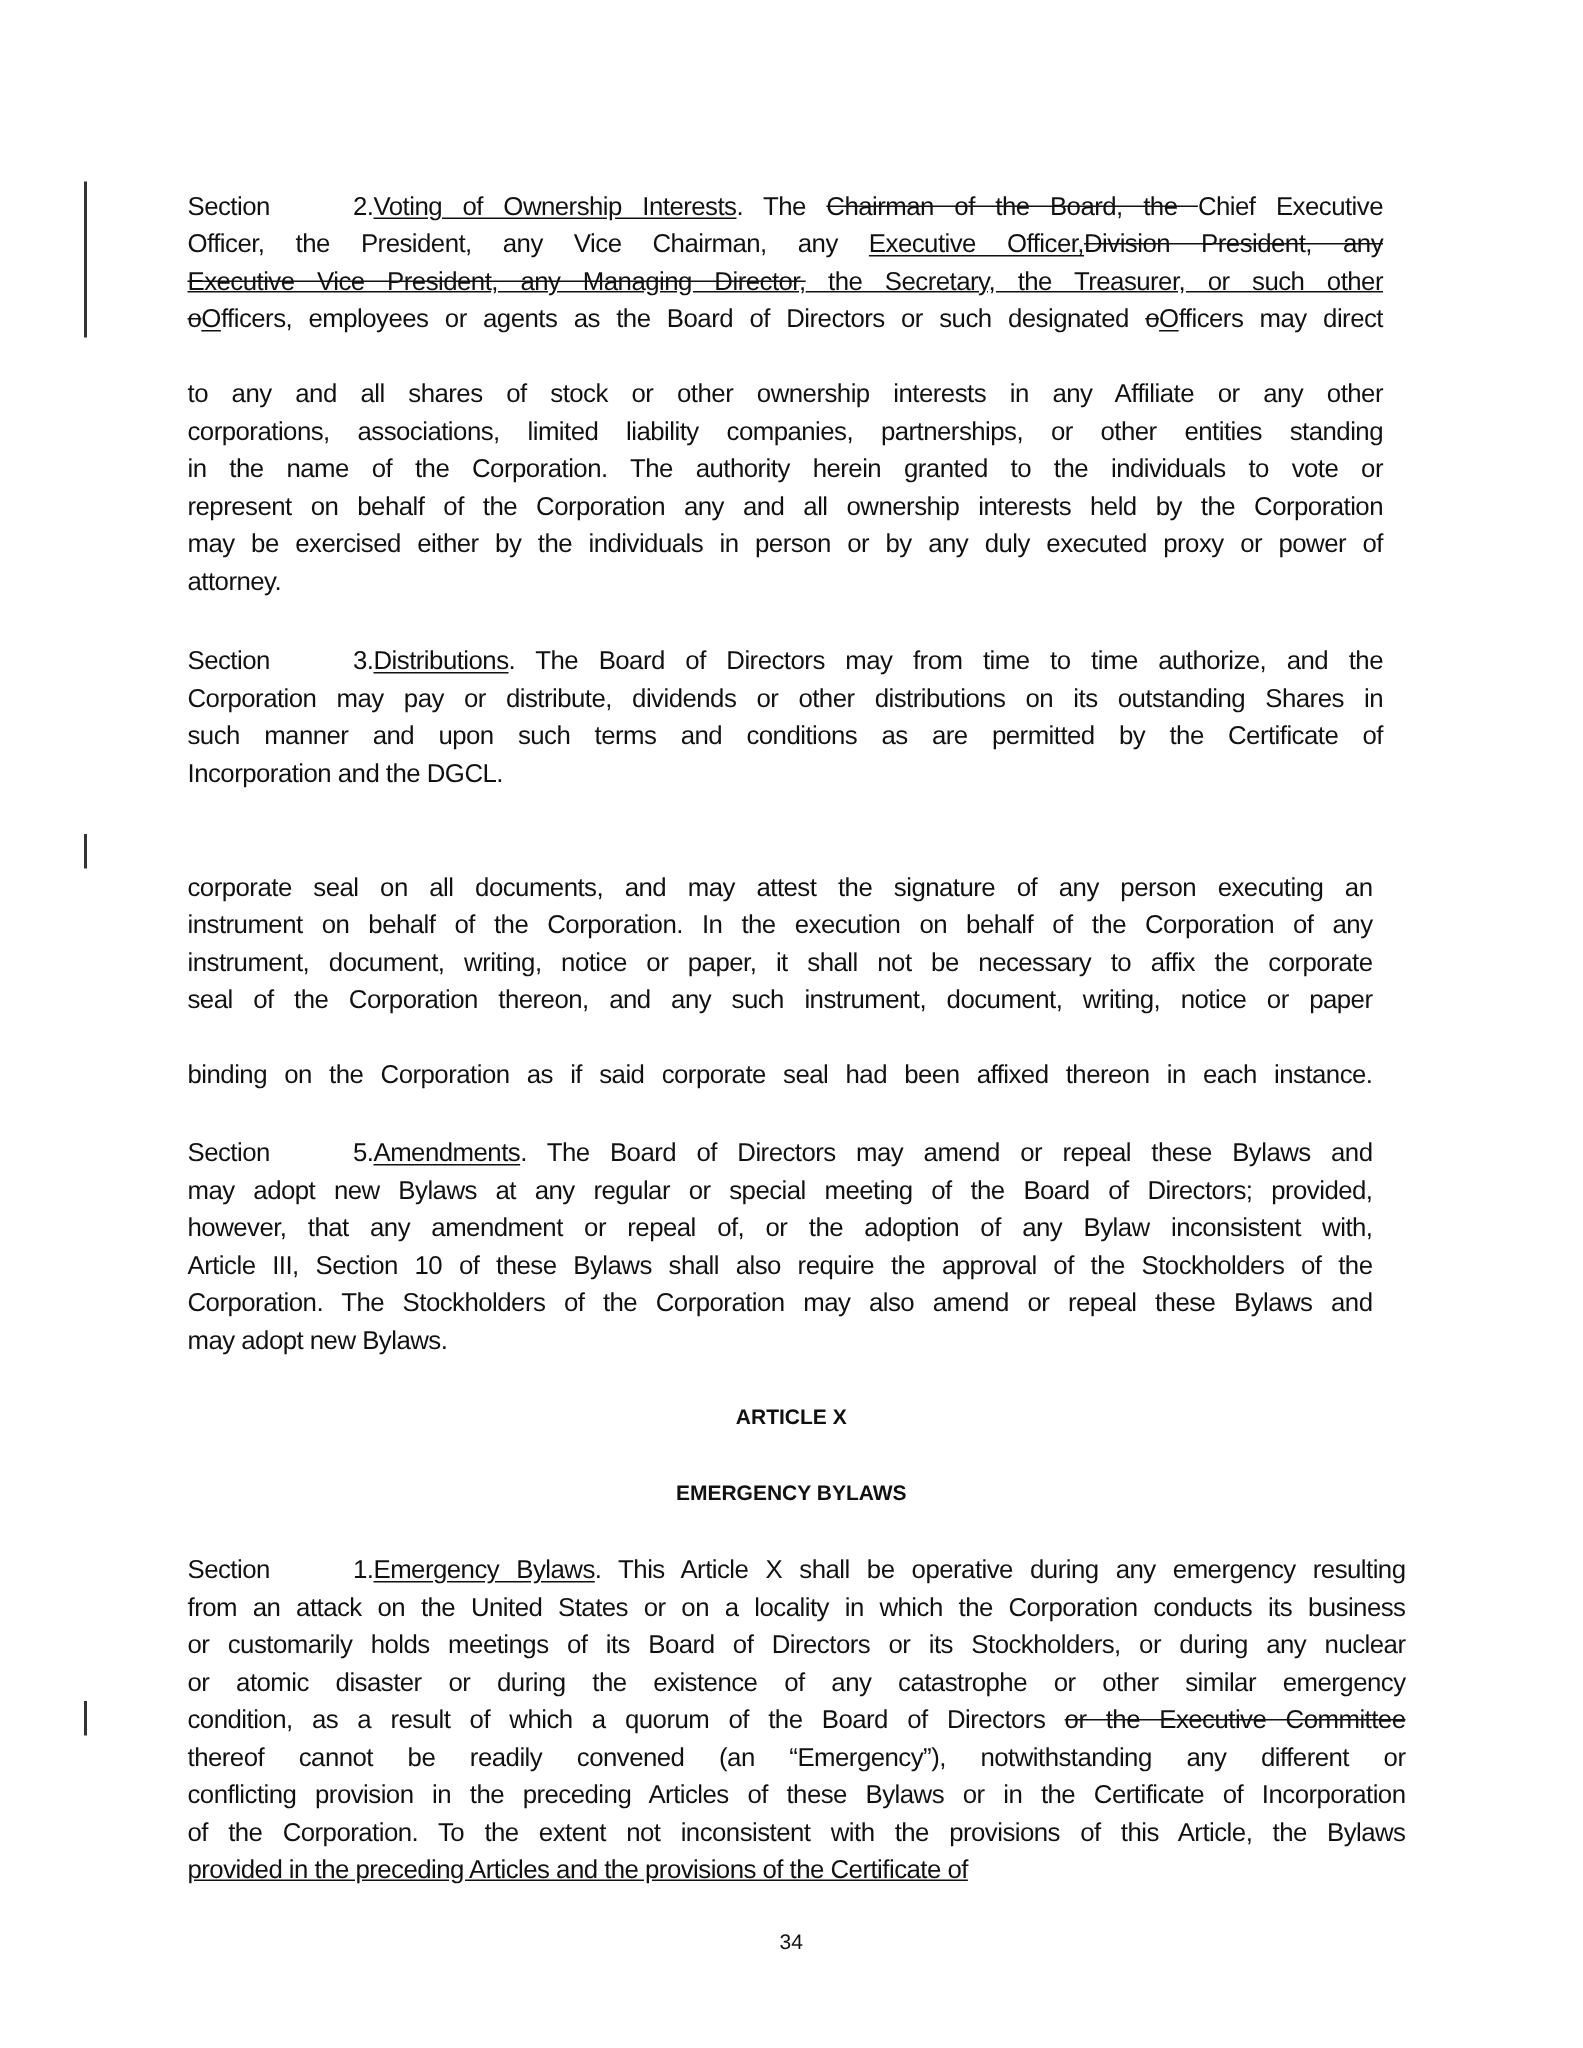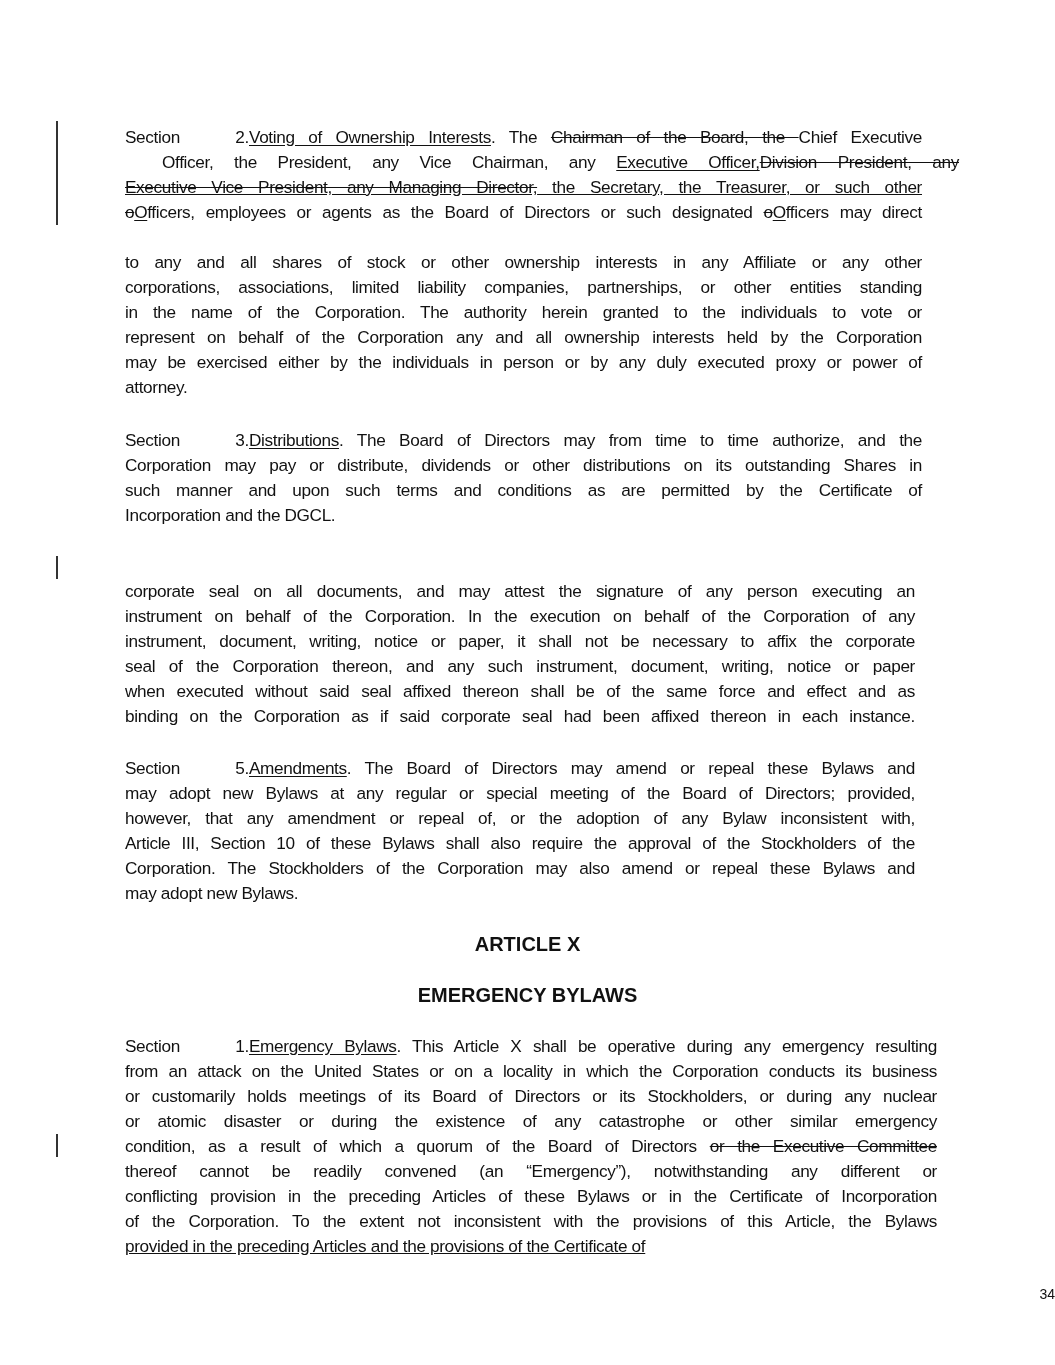--- a/index.html
+++ b/index.html
@@ -9,55 +9,54 @@
   .line { position: absolute; left: 125px; height: 25px; line-height: 25px;
           font-size: 17.2px; white-space: nowrap; letter-spacing: -0.35px; }
   .just { text-align: justify; text-align-last: justify; }
   .w797 { width: 797px; }
   .w812 { width: 812px; }
   .w790 { width: 790px; }
   .tab { display: inline-block; width: 124px; }
   .u { text-decoration: underline; text-underline-offset: 2px; }
   .s { text-decoration: line-through; }
   .heading { position: absolute; left: 0; width: 1055px; text-align: center;
-             font-weight: bold; font-size: 20px; line-height: 25px; height: 25px; }
+             font-weight: bold; font-size: 14px; line-height: 25px; height: 25px; }
   .change-bar { position: absolute; left: 56px; width: 1.5px; background: #333; }
-  .page-num { position: absolute; left: 0; width: 1055px; top: 1284px; text-align: right;
+  .page-num { position: absolute; left: 0; width: 1055px; top: 1284px; text-align: center;
               font-size: 14px; line-height: 20px; }
 </style>
 </head>
 <body>
 
 <div class="page">
 
   <div class="change-bar" style="top:121px;height:104px;"></div>
   <div class="change-bar" style="top:556px;height:23px;"></div>
   <div class="change-bar" style="top:1134px;height:23px;"></div>
 
   <div class="line just w797" style="top:125px;"><span class="tab">Section 2.</span><span class="u">Voting of Ownership Interests</span><span>. The </span><span class="s">Chairman of the Board, the </span><span>Chief Executive</span></div>
-  <div class="line just w797" style="top:150px;margin-left:37px;"><span>Officer, the President, any Vice Chairman, any </span><span class="u">Executive Officer,</span><span class="s">Division President, any</span></div>
+  <div class="line just w797" style="top:150px;"><span>Officer, the President, any Vice Chairman, any </span><span class="u">Executive Officer,</span><span class="s">Division President, any</span></div>
   <div class="line just w797" style="top:175px;text-decoration:underline;"><span class="s">Executive Vice President, any Managing Director,</span><span> the Secretary, the Treasurer, or such other</span></div>
   <div class="line just w797" style="top:200px;"><span class="s">o</span><span class="u">O</span><span>fficers, employees or agents as the Board of Directors or such designated </span><span class="s">o</span><span class="u">O</span><span>fficers may direct</span></div>
   <div class="line just w797" style="top:250px;">to any and all shares of stock or other ownership interests in any Affiliate or any other</div>
   <div class="line just w797" style="top:275px;">corporations, associations, limited liability companies, partnerships, or other entities standing</div>
   <div class="line just w797" style="top:300px;">in the name of the Corporation. The authority herein granted to the individuals to vote or</div>
   <div class="line just w797" style="top:325px;">represent on behalf of the Corporation any and all ownership interests held by the Corporation</div>
   <div class="line just w797" style="top:350px;">may be exercised either by the individuals in person or by any duly executed proxy or power of</div>
   <div class="line" style="top:375px;">attorney.</div>
 
   <div class="line just w797" style="top:428px;"><span class="tab">Section 3.</span><span class="u">Distributions</span><span>. The Board of Directors may from time to time authorize, and the</span></div>
   <div class="line just w797" style="top:453px;">Corporation may pay or distribute, dividends or other distributions on its outstanding Shares in</div>
   <div class="line just w797" style="top:478px;">such manner and upon such terms and conditions as are permitted by the Certificate of</div>
   <div class="line" style="top:503px;">Incorporation and the DGCL.</div>
 
   <div class="line just w790" style="top:579px;">corporate seal on all documents, and may attest the signature of any person executing an</div>
   <div class="line just w790" style="top:629px;">instrument, document, writing, notice or paper, it shall not be necessary to affix the corporate</div>
   <div class="line just w790" style="top:604px;">instrument on behalf of the Corporation. In the execution on behalf of the Corporation of any</div>
   <div class="line just w790" style="top:654px;">seal of the Corporation thereon, and any such instrument, document, writing, notice or paper</div>
-  <div class="line just w790" style="top:679px;">when executed without said seal affixed thereon shall be of the same force and effect and as</div>
   <div class="line just w790" style="top:704px;">binding on the Corporation as if said corporate seal had been affixed thereon in each instance.</div>
 
   <div class="line just w790" style="top:756px;"><span class="tab">Section 5.</span><span class="u">Amendments</span><span>. The Board of Directors may amend or repeal these Bylaws and</span></div>
   <div class="line just w790" style="top:781px;">may adopt new Bylaws at any regular or special meeting of the Board of Directors; provided,</div>
   <div class="line just w790" style="top:806px;">however, that any amendment or repeal of, or the adoption of any Bylaw inconsistent with,</div>
   <div class="line just w790" style="top:831px;">Article III, Section 10 of these Bylaws shall also require the approval of the Stockholders of the</div>
   <div class="line just w790" style="top:856px;">Corporation. The Stockholders of the Corporation may also amend or repeal these Bylaws and</div>
   <div class="line" style="top:881px;">may adopt new Bylaws.</div>
 
   <div class="heading" style="top:932px;">ARTICLE X</div>

